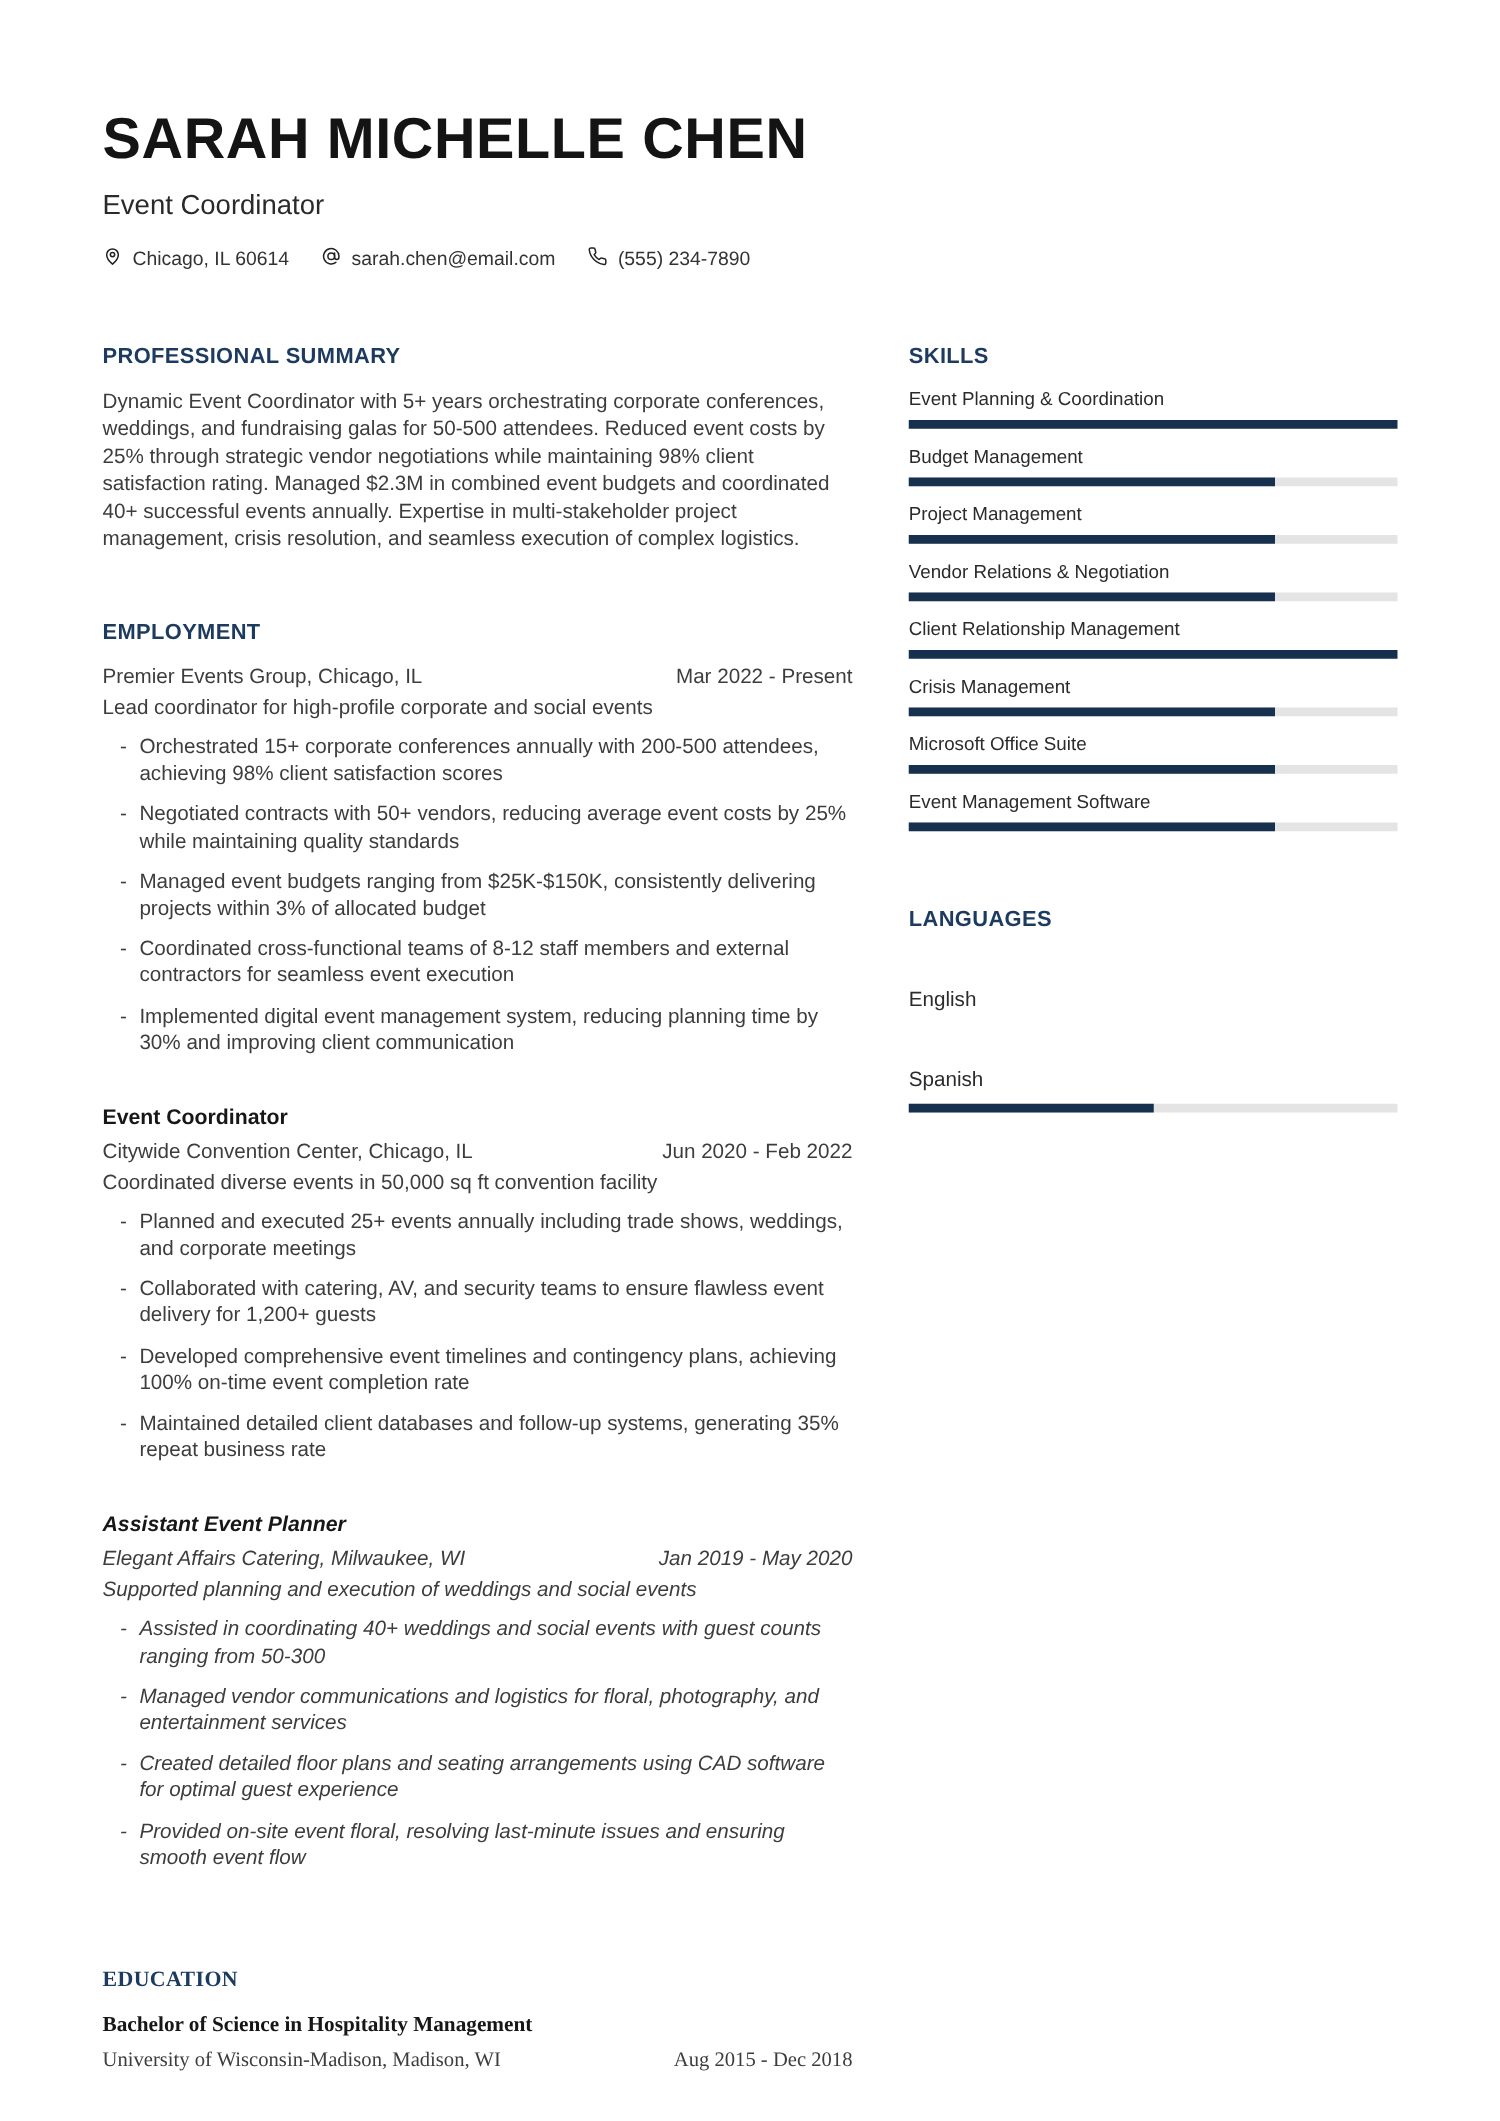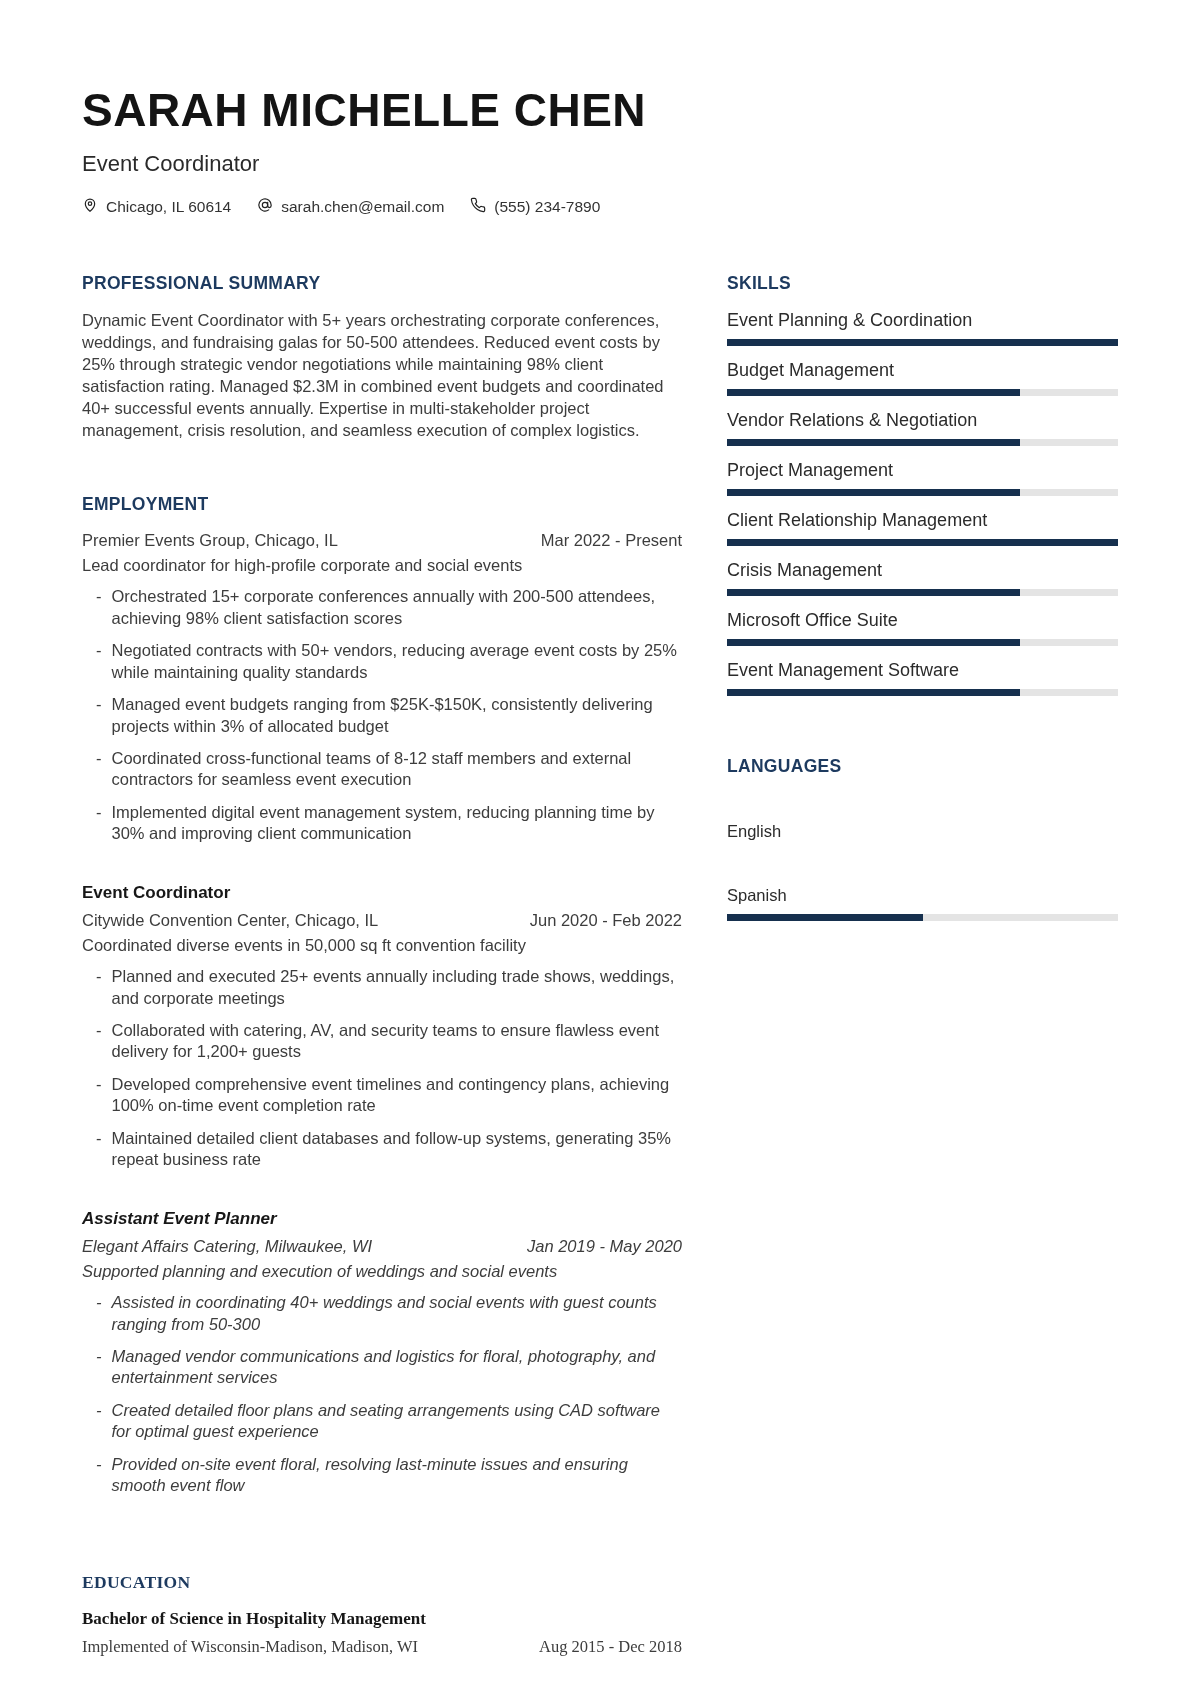--- a/index.html
+++ b/index.html
@@ -54,21 +54,21 @@
   .bullet:last-child{margin-bottom:0;}
   .bullet::before{content:"-";margin-right:10px;flex:0 0 auto;}
 
   
   .education-section{margin-top:75px;font-family:Liberation Serif, serif;}
   .degree{font-size:17px;font-weight:700;color:var(--heading-dark);margin-bottom:8px;}
   .edu-meta{display:flex;justify-content:space-between;font-size:16.5px;color:var(--body);}
 
   
   .skill-item{margin-bottom:14px;}
-  .skill-label{font-size:18px;color:#2b2b2b;margin-bottom:8px;}
+  .skill-label{font-size:15px;color:#2b2b2b;margin-bottom:8px;}
   .bar-track{width:100%;height:7px;background:var(--bar-track);}
   .bar-fill{height:100%;background:var(--bar-fill);}
   .languages-section{margin-top:60px;}
   .language-item{margin-bottom:15px;}
   .language-label{font-size:16.5px;color:#2b2b2b;margin-bottom:9px;margin-top:45px;}
 </style>
 </head>
 <body>
 
 <div class="page">
@@ -153,21 +153,21 @@
                 <div class="bullet">Provided on-site event floral, resolving last-minute issues and ensuring smooth event flow</div>
               </div>
             </div>
           </div>
       </section>
 
       <section class="education-section">
         <h2 class="section-heading">EDUCATION</h2>
         <div class="degree">Bachelor of Science in Hospitality Management</div>
         <div class="edu-meta">
-          <span>Implemented of Wisconsin-Madison, Madison, WI</span>
+          <span>University of Wisconsin-Madison, Madison, WI</span>
           <span>Aug 2015 - Dec 2018</span>
         </div>
       </section>
     </main>
 
     <aside class="right-col">
       <section class="skills-section">
         <h2 class="section-heading">SKILLS</h2>
         <div id="skills">
             <div class="skill-item">
@@ -176,27 +176,27 @@
                 <div class="bar-fill" style="width: 100%;"></div>
               </div>
             </div>
             <div class="skill-item">
               <div class="skill-label">Budget Management</div>
               <div class="bar-track">
                 <div class="bar-fill" style="width: 75%;"></div>
               </div>
             </div>
             <div class="skill-item">
+              <div class="skill-label">Project Management</div>
+              <div class="bar-track">
+                <div class="bar-fill" style="width: 75%;"></div>
+              </div>
+            </div>
+            <div class="skill-item">
               <div class="skill-label">Vendor Relations &amp; Negotiation</div>
-              <div class="bar-track">
-                <div class="bar-fill" style="width: 75%;"></div>
-              </div>
-            </div>
-            <div class="skill-item">
-              <div class="skill-label">Project Management</div>
               <div class="bar-track">
                 <div class="bar-fill" style="width: 75%;"></div>
               </div>
             </div>
             <div class="skill-item">
               <div class="skill-label">Client Relationship Management</div>
               <div class="bar-track">
                 <div class="bar-fill" style="width: 100%;"></div>
               </div>
             </div>

